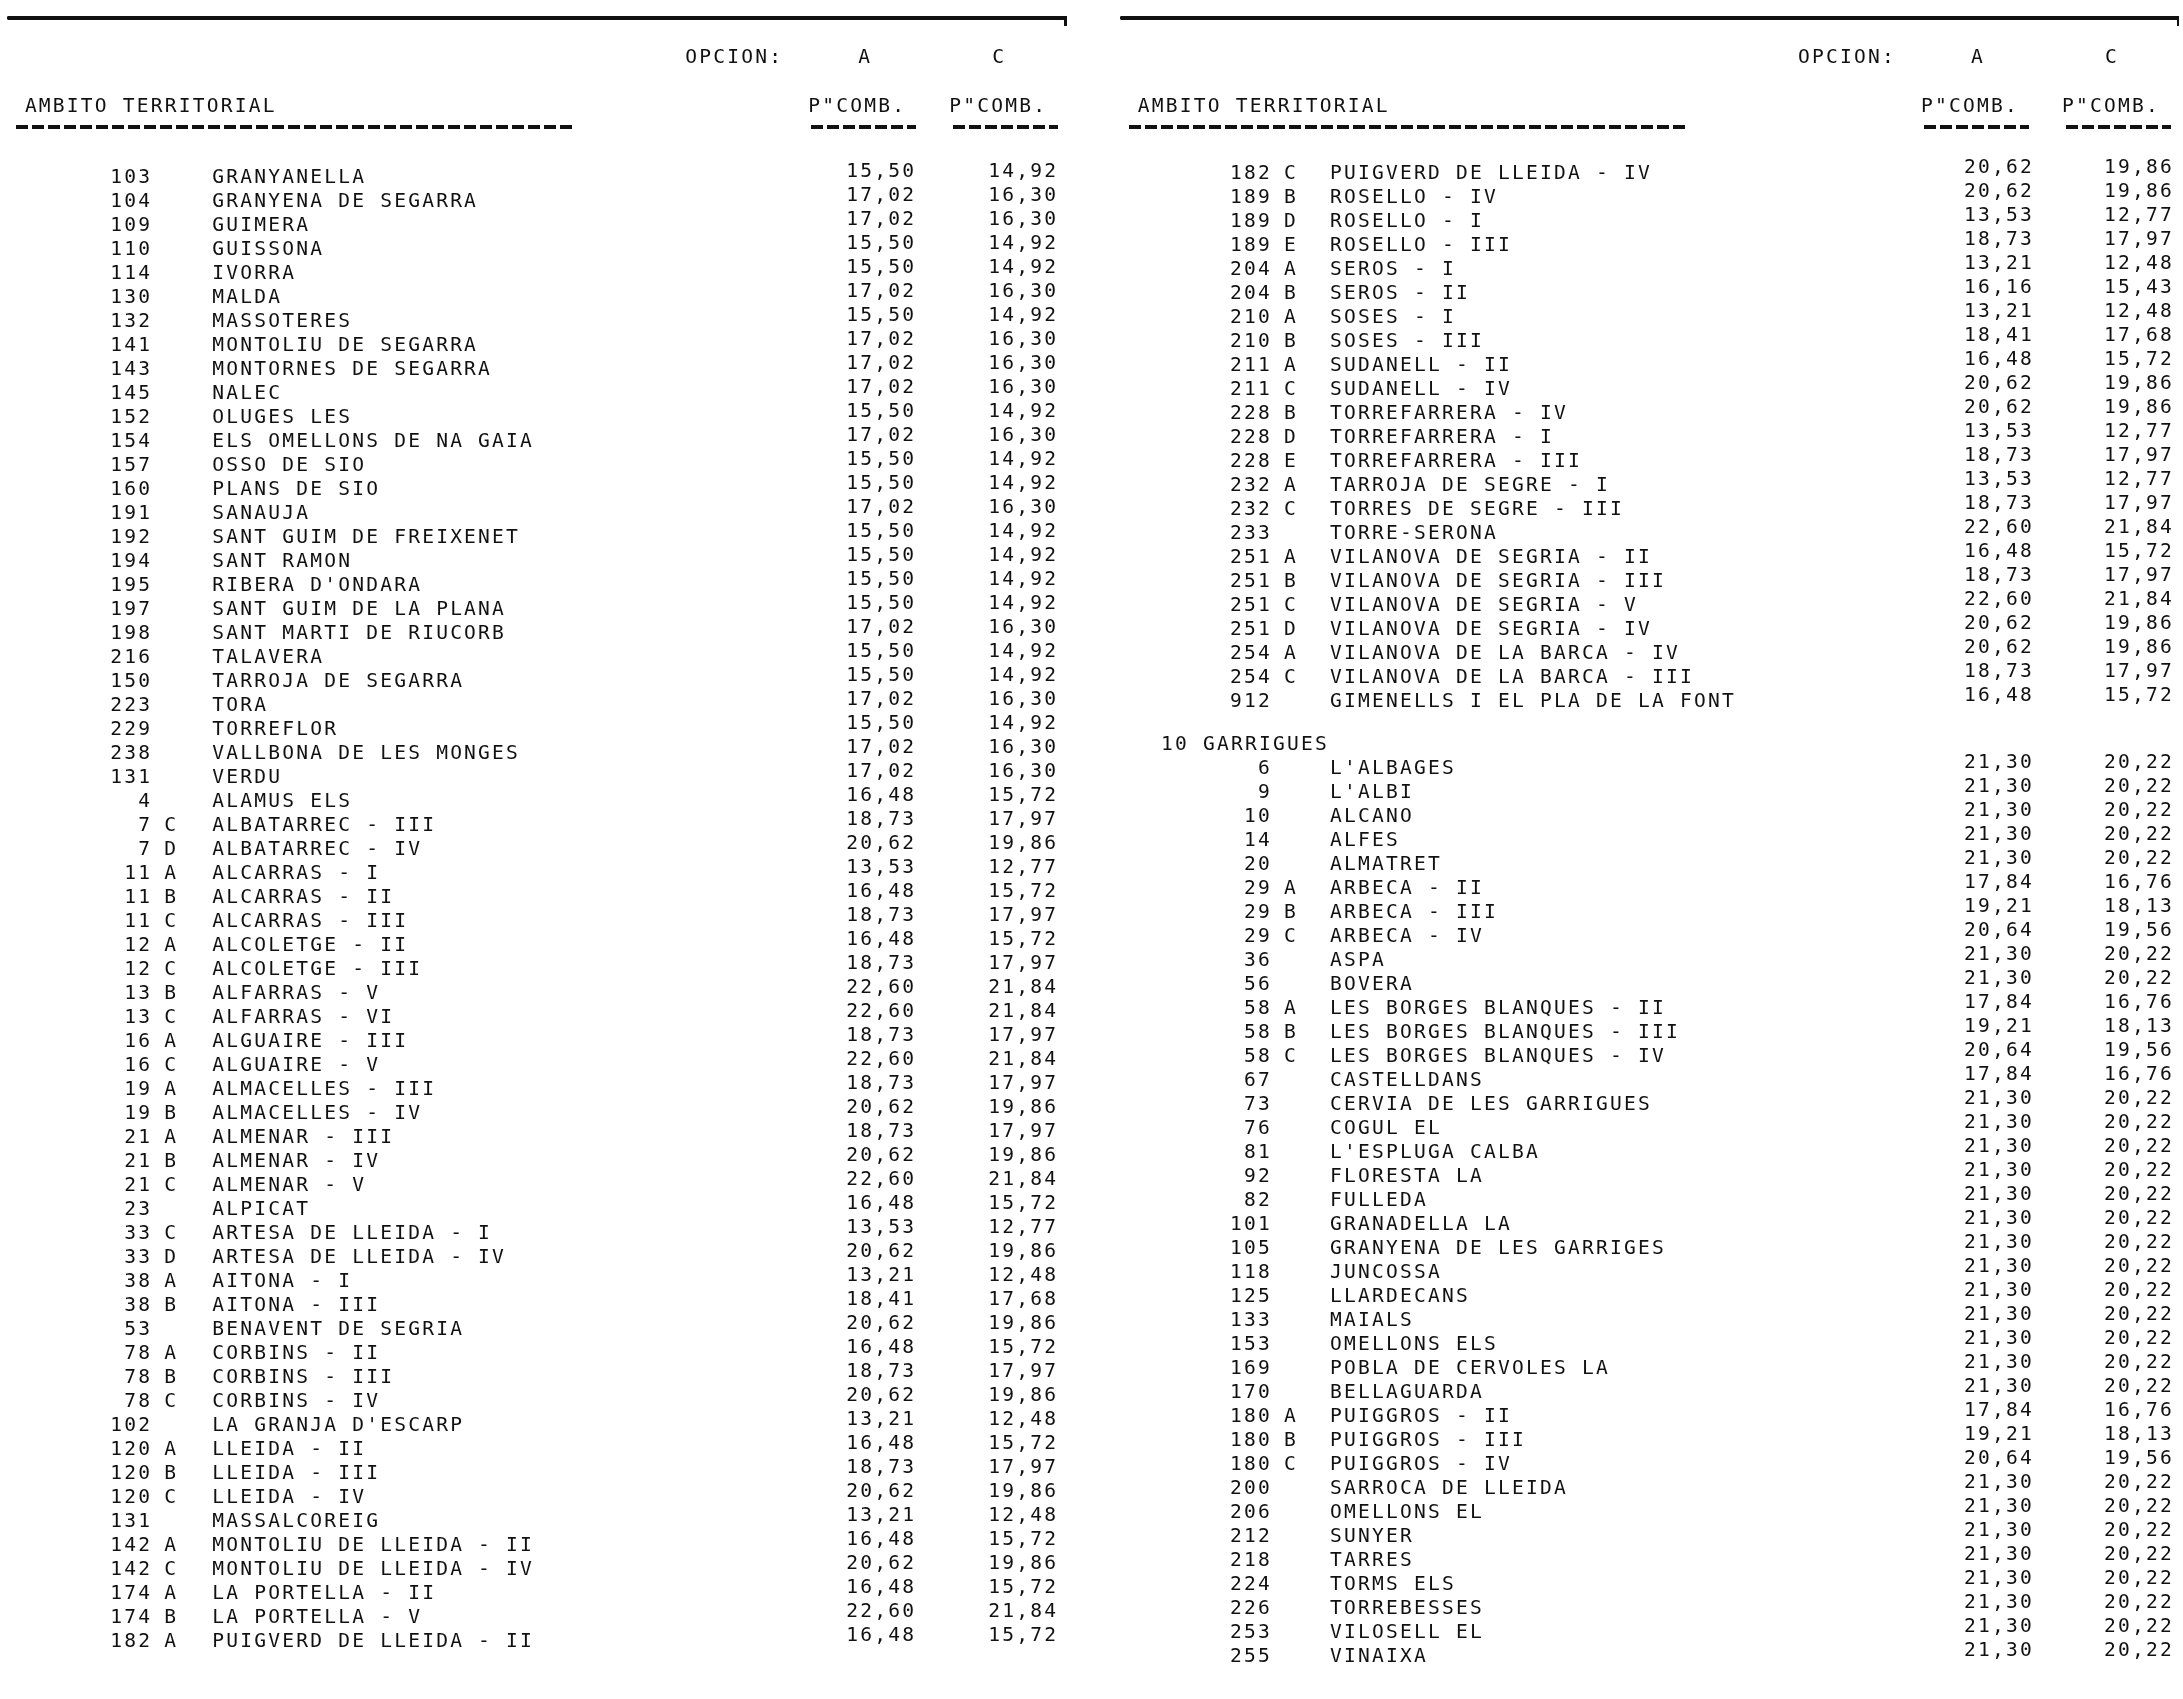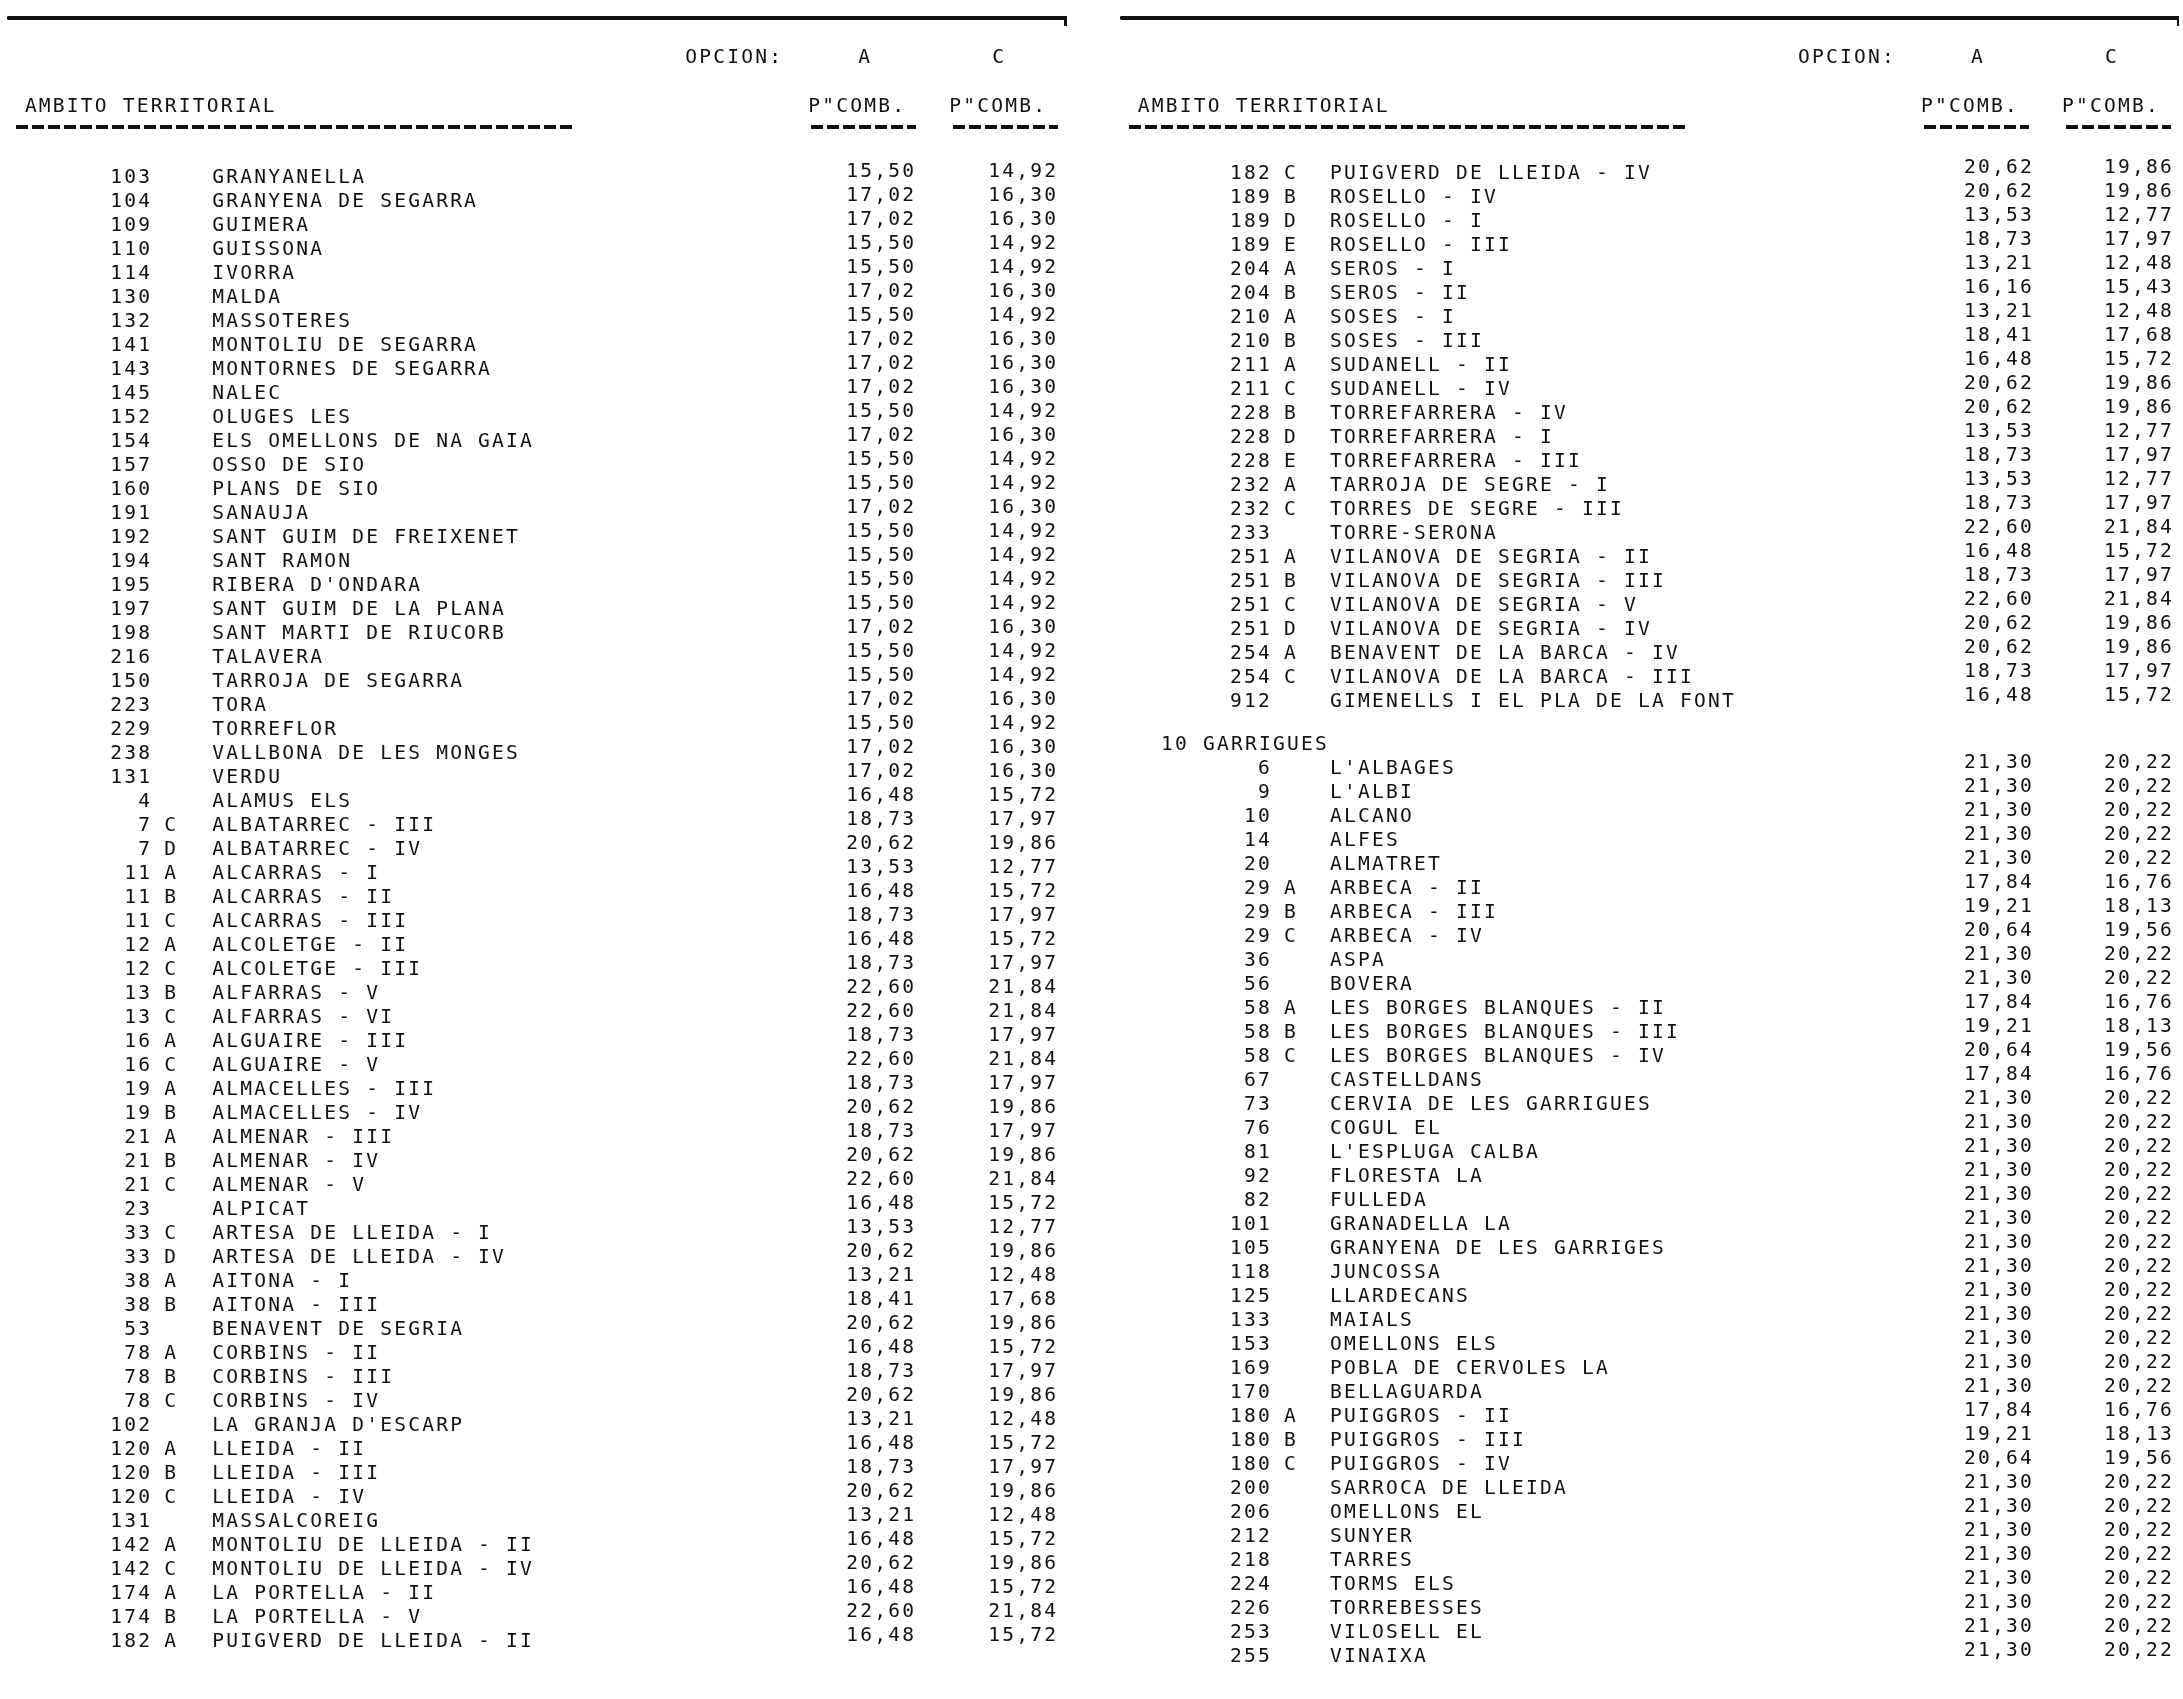--- a/index.html
+++ b/index.html
@@ -145,21 +145,21 @@
       <div class="row"><span class="code">228</span><span class="suf">B</span><span class="name">TORREFARRERA - IV</span><span class="va">20,62</span><span class="vc">19,86</span></div>
       <div class="row"><span class="code">228</span><span class="suf">D</span><span class="name">TORREFARRERA - I</span><span class="va">13,53</span><span class="vc">12,77</span></div>
       <div class="row"><span class="code">228</span><span class="suf">E</span><span class="name">TORREFARRERA - III</span><span class="va">18,73</span><span class="vc">17,97</span></div>
       <div class="row"><span class="code">232</span><span class="suf">A</span><span class="name">TARROJA DE SEGRE - I</span><span class="va">13,53</span><span class="vc">12,77</span></div>
       <div class="row"><span class="code">232</span><span class="suf">C</span><span class="name">TORRES DE SEGRE - III</span><span class="va">18,73</span><span class="vc">17,97</span></div>
       <div class="row"><span class="code">233</span><span class="suf"></span><span class="name">TORRE-SERONA</span><span class="va">22,60</span><span class="vc">21,84</span></div>
       <div class="row"><span class="code">251</span><span class="suf">A</span><span class="name">VILANOVA DE SEGRIA - II</span><span class="va">16,48</span><span class="vc">15,72</span></div>
       <div class="row"><span class="code">251</span><span class="suf">B</span><span class="name">VILANOVA DE SEGRIA - III</span><span class="va">18,73</span><span class="vc">17,97</span></div>
       <div class="row"><span class="code">251</span><span class="suf">C</span><span class="name">VILANOVA DE SEGRIA - V</span><span class="va">22,60</span><span class="vc">21,84</span></div>
       <div class="row"><span class="code">251</span><span class="suf">D</span><span class="name">VILANOVA DE SEGRIA - IV</span><span class="va">20,62</span><span class="vc">19,86</span></div>
-      <div class="row"><span class="code">254</span><span class="suf">A</span><span class="name">BENAVENT DE LA BARCA - IV</span><span class="va">20,62</span><span class="vc">19,86</span></div>
+      <div class="row"><span class="code">254</span><span class="suf">A</span><span class="name">VILANOVA DE LA BARCA - IV</span><span class="va">20,62</span><span class="vc">19,86</span></div>
       <div class="row"><span class="code">254</span><span class="suf">C</span><span class="name">VILANOVA DE LA BARCA - III</span><span class="va">18,73</span><span class="vc">17,97</span></div>
       <div class="row"><span class="code">912</span><span class="suf"></span><span class="name">GIMENELLS I EL PLA DE LA FONT</span><span class="va">16,48</span><span class="vc">15,72</span></div>
       <div class="spacer"></div>
       <div class="row group"><span class="gname">10 GARRIGUES</span></div>
       <div class="row"><span class="code">6</span><span class="suf"></span><span class="name">L'ALBAGES</span><span class="va">21,30</span><span class="vc">20,22</span></div>
       <div class="row"><span class="code">9</span><span class="suf"></span><span class="name">L'ALBI</span><span class="va">21,30</span><span class="vc">20,22</span></div>
       <div class="row"><span class="code">10</span><span class="suf"></span><span class="name">ALCANO</span><span class="va">21,30</span><span class="vc">20,22</span></div>
       <div class="row"><span class="code">14</span><span class="suf"></span><span class="name">ALFES</span><span class="va">21,30</span><span class="vc">20,22</span></div>
       <div class="row"><span class="code">20</span><span class="suf"></span><span class="name">ALMATRET</span><span class="va">21,30</span><span class="vc">20,22</span></div>
       <div class="row"><span class="code">29</span><span class="suf">A</span><span class="name">ARBECA - II</span><span class="va">17,84</span><span class="vc">16,76</span></div>

